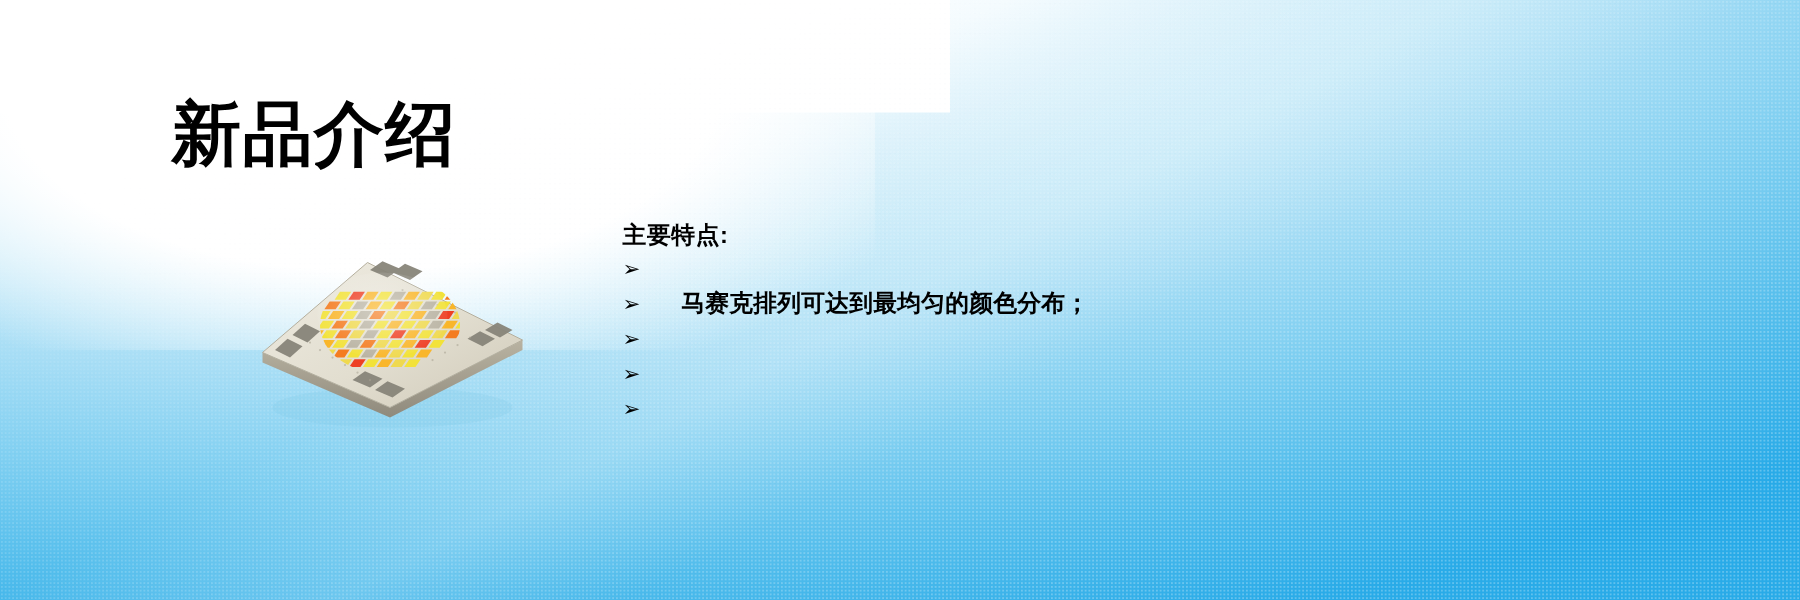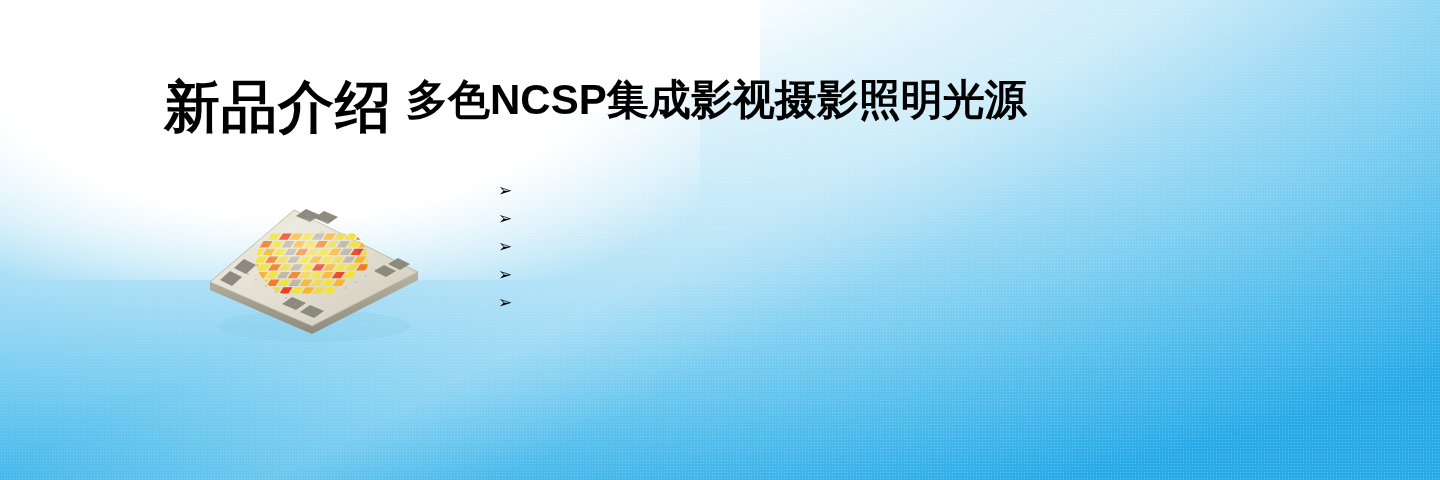--- a/index.html
+++ b/index.html
@@ -68,24 +68,24 @@
     inset: 0;
     background: linear-gradient(152deg,
       rgba(255,255,255,0) 38%,
       rgba(255,255,255,0.18) 50%,
       rgba(255,255,255,0) 60%);
   }
 
   
   .title-row {
     position: absolute;
-    left: 164px;
+    left: 137px;
     top: 79px;
     display: flex;
-    align-items: flex-start;
+    align-items: center;
     white-space: nowrap;
     color: #000000;
   }
   .title-main {
     font-size: 56px;
     font-weight: bold;
     letter-spacing: 1px;
     line-height: 1;
   }
   .title-sub {
@@ -145,21 +145,20 @@
 <div id="slide">
 
   <div class="bg-base"></div>
   <div class="bg-left-white"></div>
   <div class="bg-top-white"></div>
   <div class="bg-sheen"></div>
   <div class="bg-dither"></div>
 
   <div class="title-row">
     <span class="title-main">新品介绍</span>
-    <span class="title-sub">多色NCSP集成影视摄影照明光源</span>
   </div>
 
   <div class="product">
     <svg viewBox="0 0 230 180" xmlns="http://www.w3.org/2000/svg">
       <defs>
         <linearGradient id="boardGrad" x1="0" y1="0" x2="1" y2="1">
           <stop offset="0%" stop-color="#efece2"></stop>
           <stop offset="55%" stop-color="#e2ded0"></stop>
           <stop offset="100%" stop-color="#cfc9b8"></stop>
         </linearGradient>
@@ -309,27 +308,29 @@
           <rect x="139" y="123" width="9" height="9" fill="#efd94f"></rect>
           <rect x="150" y="123" width="9" height="9" fill="#f2e23a"></rect>
         </g>
       </g>
 
       <ellipse cx="110" cy="76" rx="52" ry="34" fill="url(#glowGrad)"></ellipse>
     </svg>
   </div>
 
   <div class="features">
-
-    <div class="feature-item">
-      <span class="feature-marker">➢</span>
-    </div>
-
-    <div class="feature-item">
-      <span class="feature-marker">➢</span>
+    <div class="features-heading">主要特点:</div>
+
+    <div class="feature-item">
+      <span class="feature-marker">➢</span>
+    </div>
+
+    <div class="feature-item">
+      <span class="feature-marker">➢</span>
+      <span class="feature-text">马赛克排列可达到最均匀的颜色分布；</span>
     </div>
 
     <div class="feature-item">
       <span class="feature-marker">➢</span>
     </div>
 
     <div class="feature-item">
       <span class="feature-marker">➢</span>
     </div>
 

